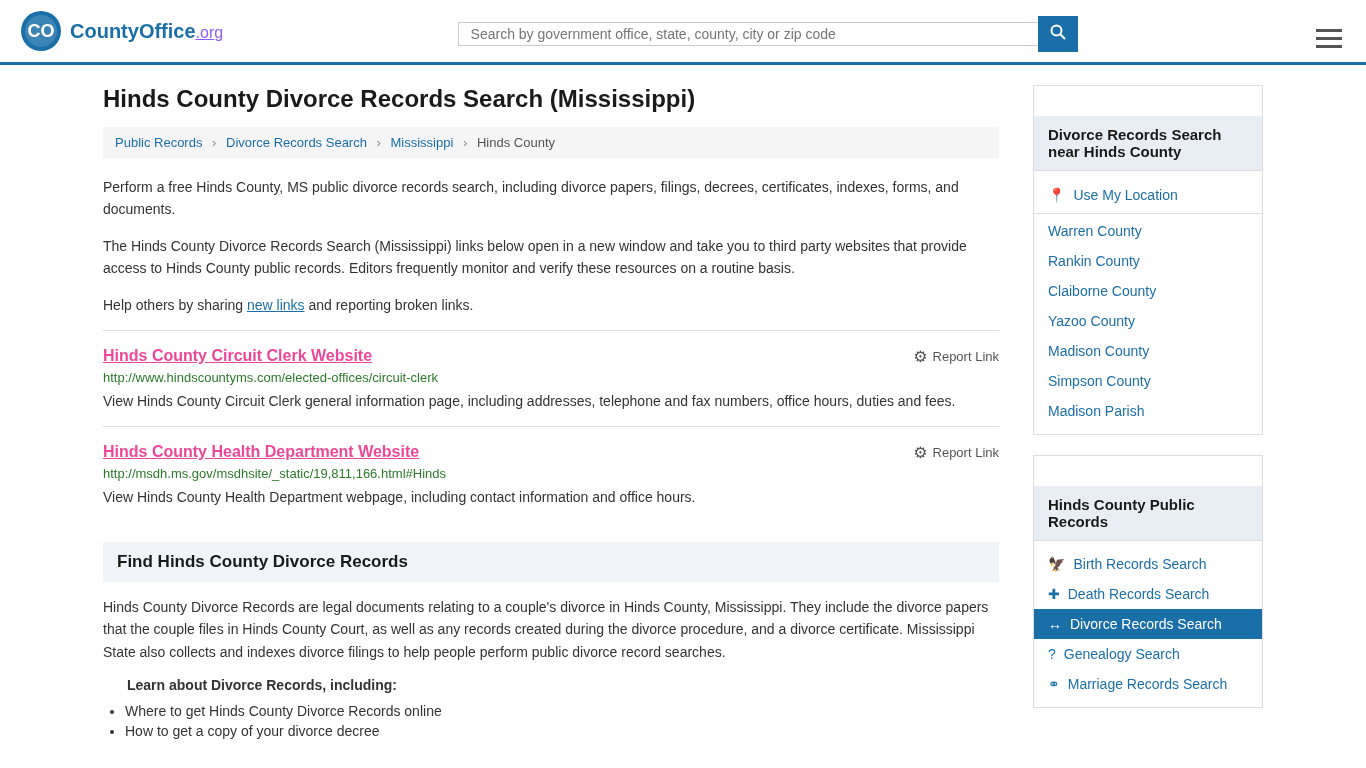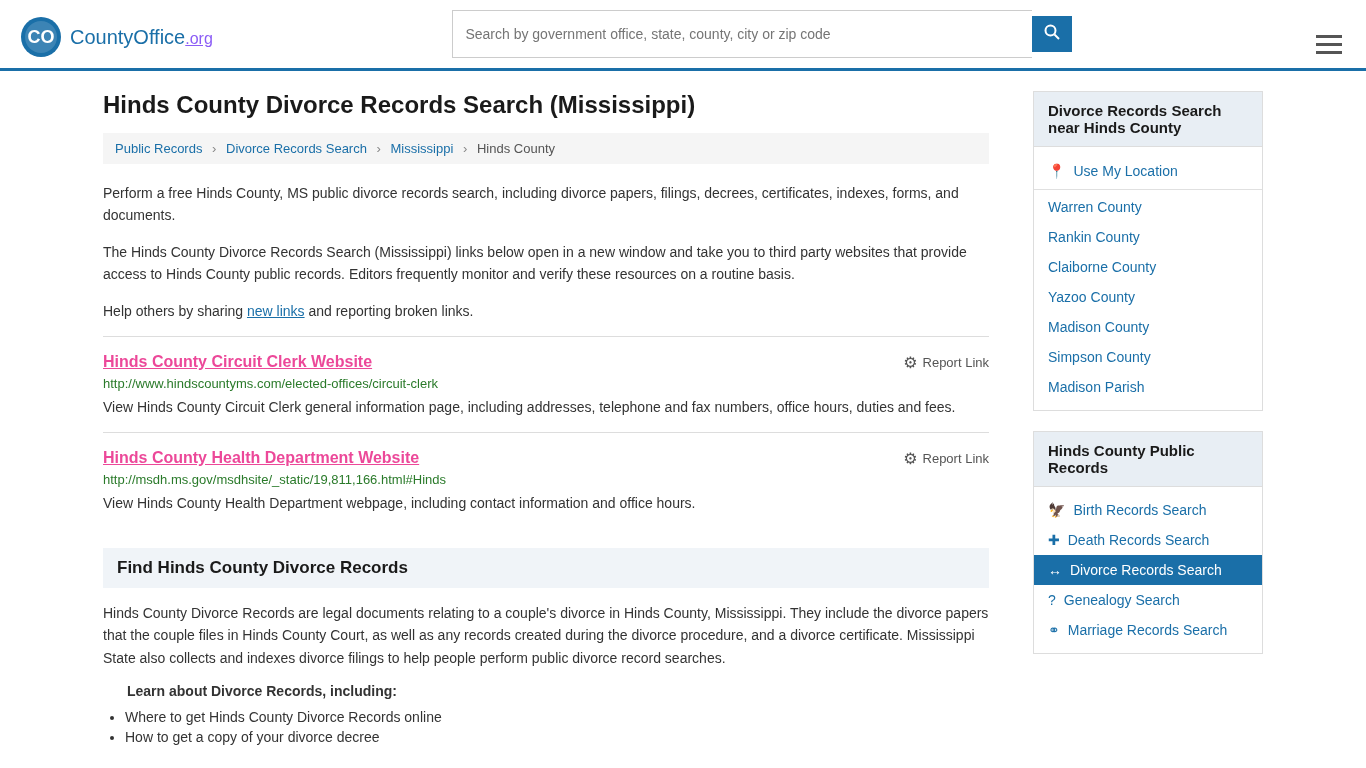--- a/index.html
+++ b/index.html
@@ -30,21 +30,21 @@
       max-width: 620px;
       margin: 0 30px;
     }
     #search-input {
       flex: 1;
       padding: 8px 12px;
       border: 1px solid #ccc;
       border-right: none;
       font-size: 14px;
       outline: none;
-      height: 48px;
+      height: 24px;
     }
     #search-button {
       background: #1a6fa8;
       border: none;
       padding: 0 12px;
       height: 36px;
       cursor: pointer;
       color: #fff;
       font-size: 16px;
     }
@@ -63,21 +63,21 @@
       height: 3px;
       background: #555;
     }
 
     
     #main {
       max-width: 1200px;
       margin: 0 auto;
       padding: 20px 20px;
       display: flex;
-      gap: 44px;
+      gap: 34px;
     }
     #content {
       flex: 1;
     }
     #sidebar {
       width: 230px;
       flex-shrink: 0;
     }
 
     
@@ -190,20 +190,21 @@
       border: 1px solid #ddd;
       margin-bottom: 20px;
     }
     .sidebar-box-title {
       background: #e8eef4;
       padding: 10px 14px;
       font-size: 15px;
       font-weight: bold;
       color: #1a1a1a;
       border-bottom: 1px solid #ddd;
+      margin-top: 30px;
     }
     .sidebar-links {
       padding: 8px 0;
     }
     .sidebar-link-item {
       display: flex;
       align-items: center;
       gap: 8px;
       padding: 7px 14px;
       cursor: pointer;
@@ -239,21 +240,21 @@
 
 <div id="header">
   <div id="logo-area">
 
     <svg id="logo-icon" viewBox="0 0 42 42" xmlns="http://www.w3.org/2000/svg">
       <circle cx="21" cy="21" r="20" fill="#1a6fa8"></circle>
       <circle cx="21" cy="21" r="16" fill="#fff" opacity="0.15"></circle>
       <text x="21" y="27" text-anchor="middle" fill="#fff" font-size="18" font-family="Arial" font-weight="bold">CO</text>
     </svg>
     <div>
-      <span style="font-size:20px;font-weight:normal;color:#1a6fa8;">CountyOffice</span><span style="font-size:16px;color:#8b5cf6;text-decoration:underline;">.org</span>
+      <span style="font-size:20px;font-weight:bold;color:#1a6fa8;">CountyOffice</span><span style="font-size:16px;color:#8b5cf6;text-decoration:underline;">.org</span>
     </div>
   </div>
 
   <div id="search-area">
     <input type="text" id="search-input" placeholder="Search by government office, state, county, city or zip code" style="">
     <button id="search-button">
       <svg width="16" height="16" viewBox="0 0 16 16" fill="white">
         <circle cx="6.5" cy="6.5" r="5" stroke="white" stroke-width="2" fill="none"></circle>
         <line x1="10.5" y1="10.5" x2="15" y2="15" stroke="white" stroke-width="2"></line>
       </svg>

